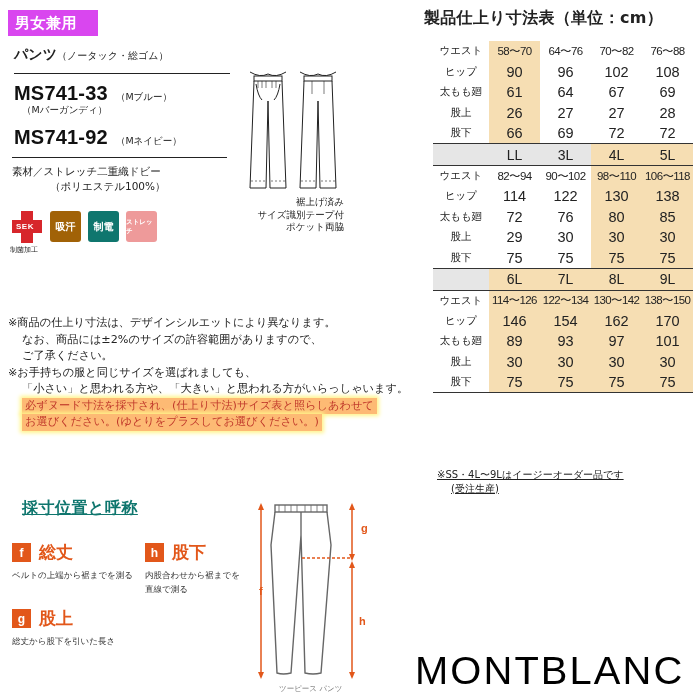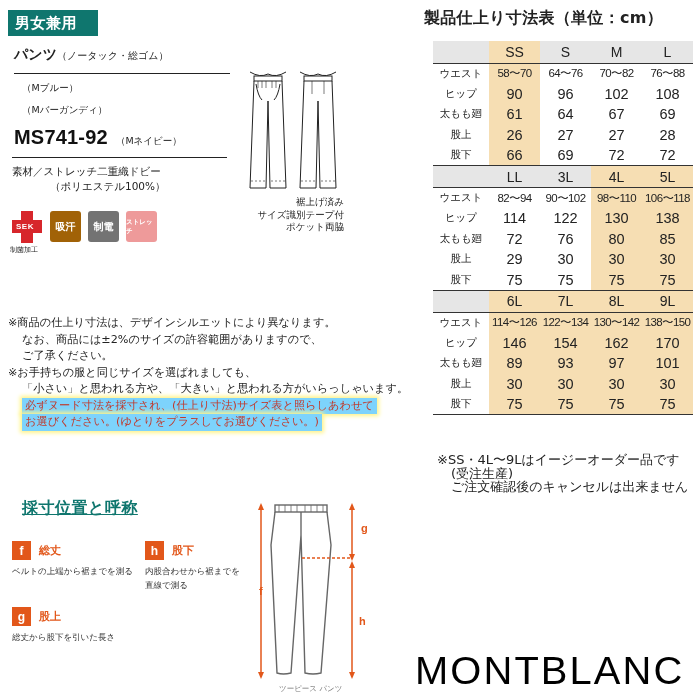--- a/index.html
+++ b/index.html
@@ -1,21 +1,21 @@
 <!DOCTYPE html>
 <html><head>
 <meta charset="utf-8">
 <style>
   * { box-sizing: border-box; margin: 0; padding: 0; }
   body { width: 700px; height: 700px; background: #ffffff; position: relative; overflow: hidden;
          font-family: "DejaVu Sans", "Liberation Sans", sans-serif; color: #222; }
   .abs { position: absolute; }
 
   
-  .unisex-badge { left: 8px; top: 10px; width: 90px; height: 26px; background: #0f766e; color: #fff;
+  .unisex-badge { left: 8px; top: 10px; width: 90px; height: 26px; background: #d946ef; color: #fff;
     font-size: 15px; font-weight: bold; line-height: 26px; padding-left: 7px; letter-spacing: 0.5px; }
   .product-name { left: 14px; top: 46px; font-size: 14px; font-weight: bold; color: #222; }
   .product-name .sub { font-size: 10px; font-weight: normal; }
   .rule { background: #222; height: 1px; }
   .codes { left: 14px; top: 82px; }
   .code-row { height: 22px; display: flex; align-items: baseline; }
   .code-row .code { font-family: "Liberation Sans", sans-serif; font-size: 20px; font-weight: bold; color: #111; letter-spacing: 0.2px; }
   .code-row .color { font-size: 9.5px; margin-left: 8px; color: #222; }
   .material { left: 12px; top: 164px; font-size: 10.5px; line-height: 15px; color: #222; }
   .material .line2 { padding-left: 38px; }
@@ -30,62 +30,63 @@
   .feat { width: 31px; height: 31px; border-radius: 3px; color: #fff; font-size: 10px; font-weight: bold;
      display: flex; align-items: center; justify-content: center; }
   .feat.small { font-size: 6.5px; }
 
   .pants-illus { left: 246px; top: 66px; }
   .illus-caption { left: 244px; top: 196px; font-size: 9.5px; line-height: 12.5px; text-align: right; width: 100px; }
 
   
   .notes { left: 8px; top: 315px; font-size: 11.2px; line-height: 16.5px; color: #222; }
   .notes .indent { padding-left: 14px; }
-  .notes .hl { color: #c0392b; background: #7dd3fc; box-shadow: 0 0 4px 2px #fff48a; padding: 0 3px; display: inline-block; }
+  .notes .hl { color: #c0392b; background: #fdba74; box-shadow: 0 0 4px 2px #fff48a; padding: 0 3px; display: inline-block; }
 
   
   .table-title { left: 424px; top: 8px; font-size: 16px; font-weight: bold; color: #222; letter-spacing: 0.3px; }
   .size-table { left: 433px; top: 41px; width: 260px; border-collapse: collapse; font-family: "Liberation Sans", sans-serif; }
   .size-table td { height: 20.5px; text-align: center; font-size: 14.5px; color: #222; padding: 0; border-bottom: 1px solid #333; white-space: nowrap; }
   .size-table td.lbl { width: 56px; font-size: 10.5px; font-family: Liberation Mono, monospace; margin-left: 19px; }
   .size-table td.v { width: 51px; }
   .size-table td.small { font-size: 11.5px; letter-spacing: -0.6px; }
   .size-table tr.head td { background: #e6e6e6; font-size: 14px; height: 22px; }
   .size-table td.hl { background: #f6deb3 !important; }
   .size-table tr.head td.hl { background: #f6deb3; }
   .size-table tr.data td { border-bottom: none; }
   .size-table tr.data.last td { border-bottom: 1px solid #333; }
 
-  .table-footnote { left: 437px; top: 453px; font-size: 13px; line-height: 13.5px; color: #222; }
+  .table-footnote { left: 437px; top: 468px; font-size: 10px; line-height: 13.5px; color: #222; text-decoration: underline; }
   .table-footnote .indent { padding-left: 14px; }
 
   
   .guide-title { left: 22px; top: 498px; font-size: 16px; font-weight: bold; color: #0f766e; letter-spacing: 0.5px; text-decoration: underline; }
   .guide-item { display: flex; align-items: center; gap: 8px; }
   .guide-letter { width: 19px; height: 19px; background: #e2571a; color: #fff; font-weight: bold; font-size: 12px;
       display: flex; align-items: center; justify-content: center; font-family: "Liberation Sans", sans-serif; }
-  .guide-name { color: #e2571a; font-weight: bold; font-size: 11px; }
+  .guide-name { color: #e2571a; font-weight: bold; font-size: 17px; }
   .guide-desc { font-size: 8.5px; color: #333; line-height: 14px; margin-top: 4px; }
 
   .measure-diagram { left: 255px; top: 495px; }
   .diagram-caption { left: 279px; top: 684px; font-size: 7.5px; color: #777; }
 
   .logo { left: 415px; top: 650px; font-family: "Liberation Sans", sans-serif; font-size: 38px; letter-spacing: 2px; color: #000; font-weight: normal; transform: scaleX(1.05); transform-origin: left; }
 </style>
 </head>
 <body>
 
 <div class="abs unisex-badge">男女兼用</div>
 <div class="abs product-name">
   <span>パンツ</span><span class="sub">（ノータック・総ゴム）</span>
 </div>
 <div class="abs rule" style="left:14px; top:73px; width:216px;"></div>
 
 <div class="abs codes">
   <div class="code-row">
+    <span class="code">MS741-33</span>
     <span class="color">（Mブルー）</span>
   </div>
   <div class="code-row">
     <span class="color">（Mバーガンディ）</span>
   </div>
   <div class="code-row">
     <span class="code">MS741-92</span>
     <span class="color">（Mネイビー）</span>
   </div>
 </div>
@@ -97,21 +98,21 @@
 </div>
 
 <div class="abs feature-icons">
   <div class="sek">
     <div class="cross-v"></div>
       <div class="cross-h"></div>
     <div class="sek-text">SEK</div>
     <div class="sek-cap">制菌加工</div>
   </div>
   <div class="feat" style="background:#a16207;">吸汗</div>
-  <div class="feat" style="background:#737373;">制電</div>
+  <div class="feat" style="background:#0f766e;">制電</div>
   <div class="feat small" style="background:#ee9a9a;">ストレッチ</div>
 </div>
 
 <div class="abs pants-illus">
   <svg width="100" height="128" viewBox="0 0 100 128">
     <g fill="none" stroke="#222" stroke-width="1">
 
       <path d="M4 6 Q14 12 22 8 Q30 12 40 6"></path>
       <rect x="8" y="10" width="28" height="5"></rect>
       <path d="M8 15 L4 122 L20 122 L22 35 L24 122 L40 122 L36 15"></path>
@@ -141,27 +142,20 @@
   <div>※お手持ちの服と同じサイズを選ばれましても、</div>
   <div class="indent">「小さい」と思われる方や、「大きい」と思われる方がいらっしゃいます。</div>
   <div class="indent"><span class="hl">必ずヌード寸法を採寸され、(仕上り寸法)サイズ表と照らしあわせて</span></div>
   <div class="indent"><span class="hl">お選びください。(ゆとりをプラスしてお選びください。)</span></div>
 </div>
 
 <div class="abs table-title">製品仕上り寸法表（単位：cm）</div>
 <table class="abs size-table">
   <tbody>
 
-    <tr class="head">
-      <td class="lbl"></td>
-      <td class="v hl">SS</td>
-      <td class="v">S</td>
-      <td class="v">M</td>
-      <td class="v">L</td>
-    </tr>
     <tr class="data">
       <td class="lbl">ウエスト</td>
       <td class="v hl small">58〜70</td>
       <td class="v small">64〜76</td>
       <td class="v small">70〜82</td>
       <td class="v small">76〜88</td>
     </tr>
     <tr class="data">
       <td class="lbl">ヒップ</td>
       <td class="v hl">90</td>
@@ -275,21 +269,20 @@
       <td class="v hl">75</td>
       <td class="v hl">75</td>
       <td class="v hl">75</td>
     </tr>
   </tbody>
 </table>
 
 <div class="abs table-footnote">
   <div>※SS・4L〜9Lはイージーオーダー品です</div>
   <div class="indent">(受注生産)</div>
-  <div class="indent">ご注文確認後のキャンセルは出来ません</div>
 </div>
 
 <div class="abs guide-title">採寸位置と呼称</div>
 
 <div class="abs" style="left:12px; top:541px;">
   <div class="guide-item">
     <div class="guide-letter">f</div>
     <div class="guide-name">総丈</div>
   </div>
   <div class="guide-desc">ベルトの上端から裾までを測る</div>

